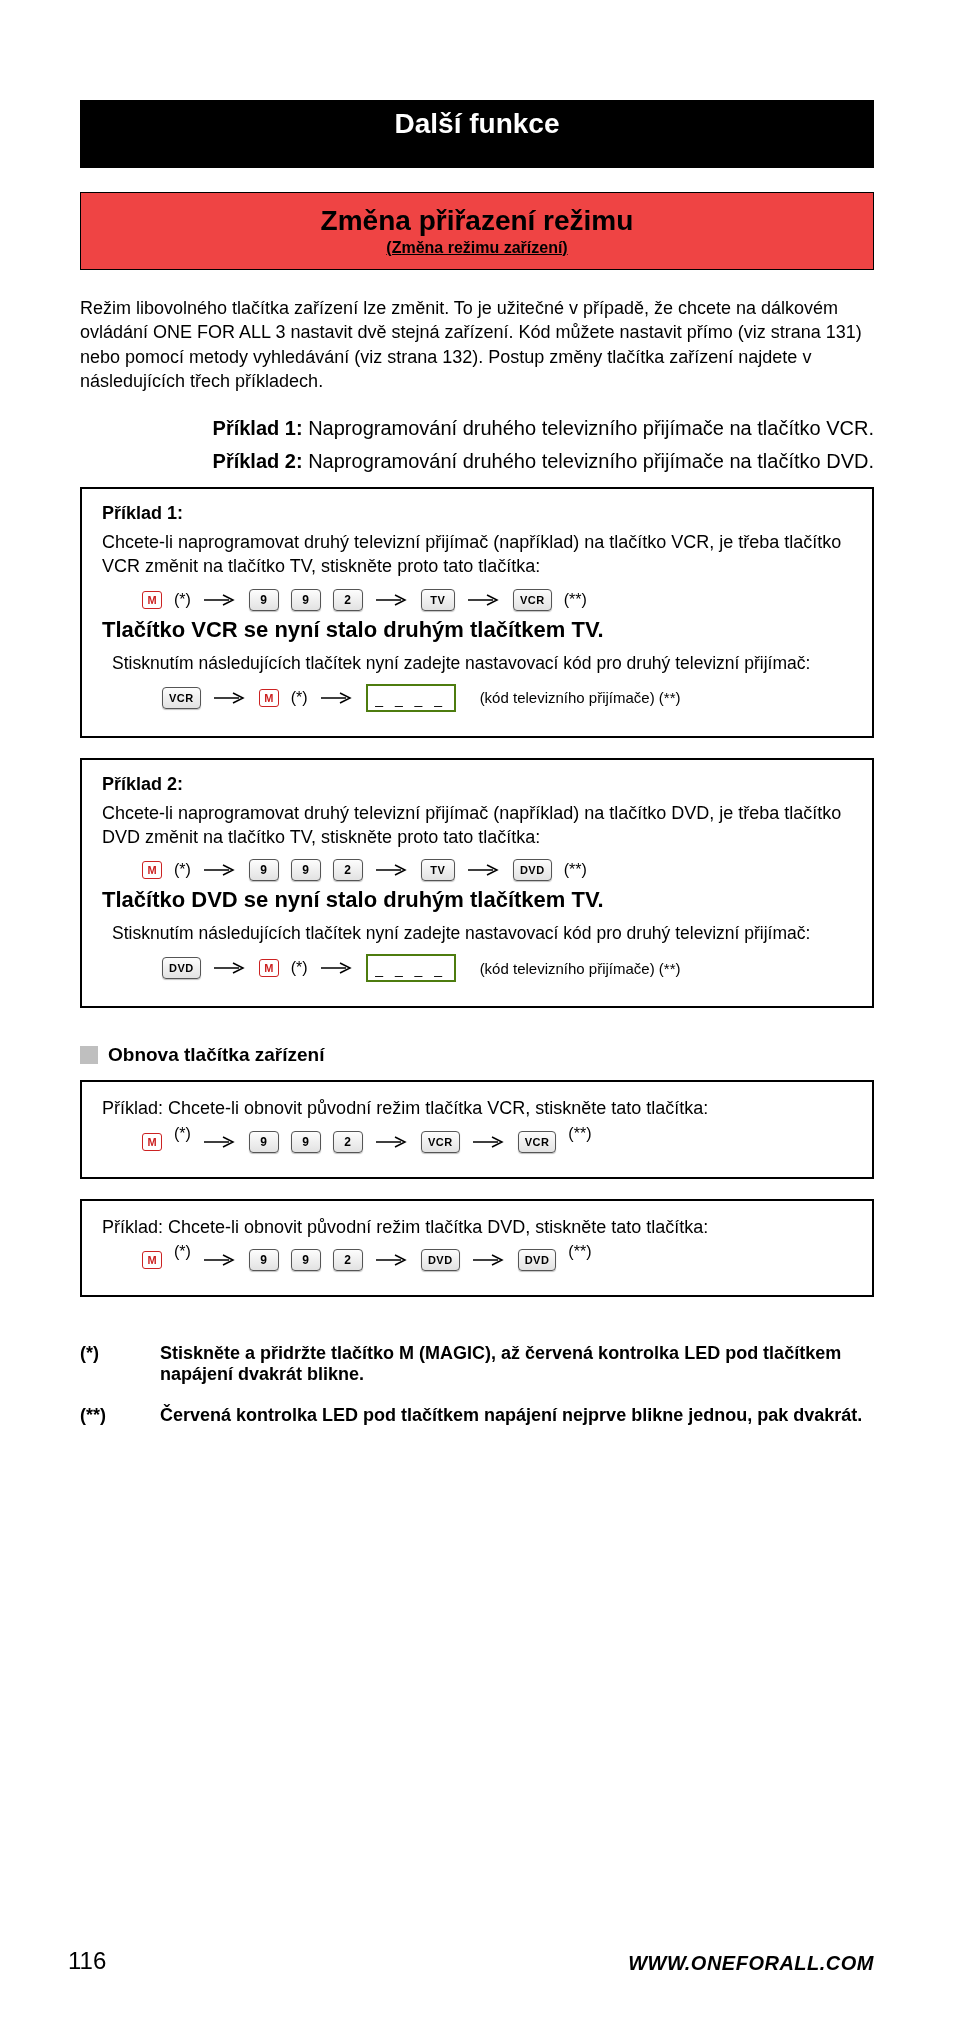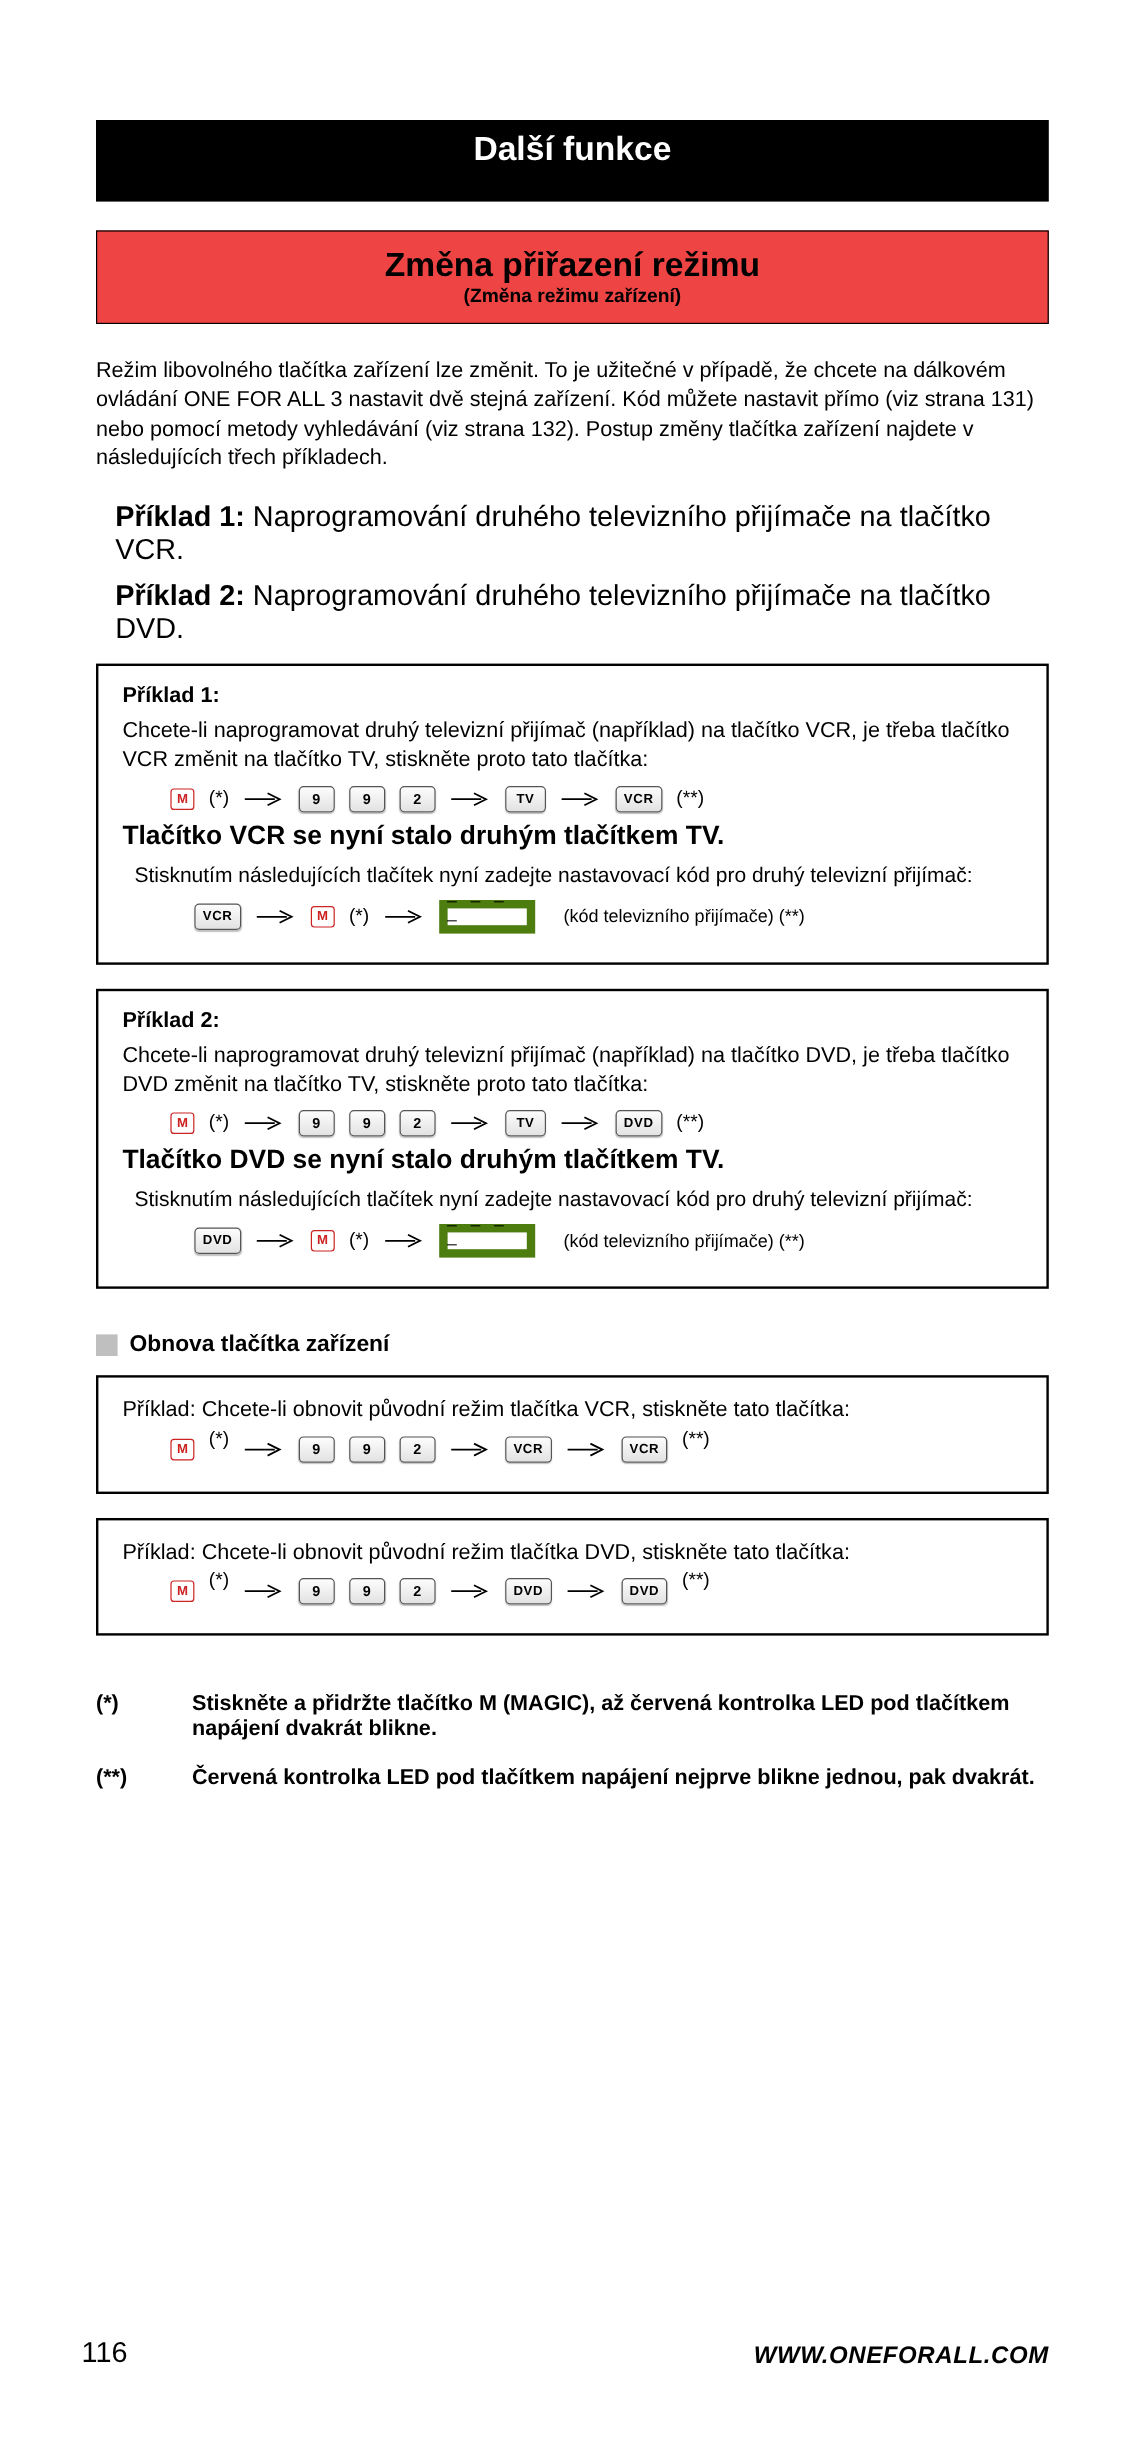--- a/index.html
+++ b/index.html
@@ -22,23 +22,23 @@
     margin-bottom: 24px;
   }
   .gray-box {
     background: #ef4444;
     border: 1px solid #000;
     padding: 12px 0 12px;
     text-align: center;
     margin-bottom: 26px;
   }
   .gray-box h2 { font-size: 28px; font-weight: 700; margin-bottom: 2px; }
-  .gray-box .sub { font-size: 16px; font-weight: 700; }
+  .gray-box .sub { font-size: 16px; font-weight: 700; text-decoration: underline; }
   .intro { font-size: 18px; line-height: 1.35; margin-bottom: 24px; }
-  .pline { font-size: 24px; margin: 10px 0 10px 16px; }
+  .pline { font-size: 20px; margin: 10px 0 10px 16px; text-align: right; }
   .pline b { font-weight: 700; }
   .boxed {
     border: 2px solid #000;
     padding: 14px 20px 18px;
     margin-top: 14px;
     margin-bottom: 20px;
   }
   .boxed .head { font-weight: 700; font-size: 18px; margin-bottom: 6px; }
   .boxed p { font-size: 18px; line-height: 1.35; margin-bottom: 10px; }
   .row {
@@ -68,22 +68,22 @@
   .mkey {
     display: inline-flex;
     align-items: center;
     justify-content: center;
     width: 20px; height: 18px;
     border: 1.5px solid #c22; border-radius: 3px;
     font-size: 11px; font-weight: 700; color: #c22;
   }
   .arrow svg { display: block; }
   .slot {
-    border: 7px solid #4d7c0f;
-    width: 80px; height: 28px;
+    border: 2px solid #4d7c0f;
+    width: 90px; height: 28px;
     display: inline-flex; align-items: flex-end; justify-content: center;
     padding-bottom: 3px;
     letter-spacing: 4px; font-size: 14px;
   }
   .note { font-size: 15px; margin-left: 12px; }
   .resultline { font-weight: 700; font-size: 22px; margin: 6px 0 10px 0; }
   .stepnote { font-size: 17.5px; margin: 6px 0 10px 10px; }
   .section-h {
     display: flex; align-items: center; gap: 10px;
     margin: 36px 0 14px 0;

